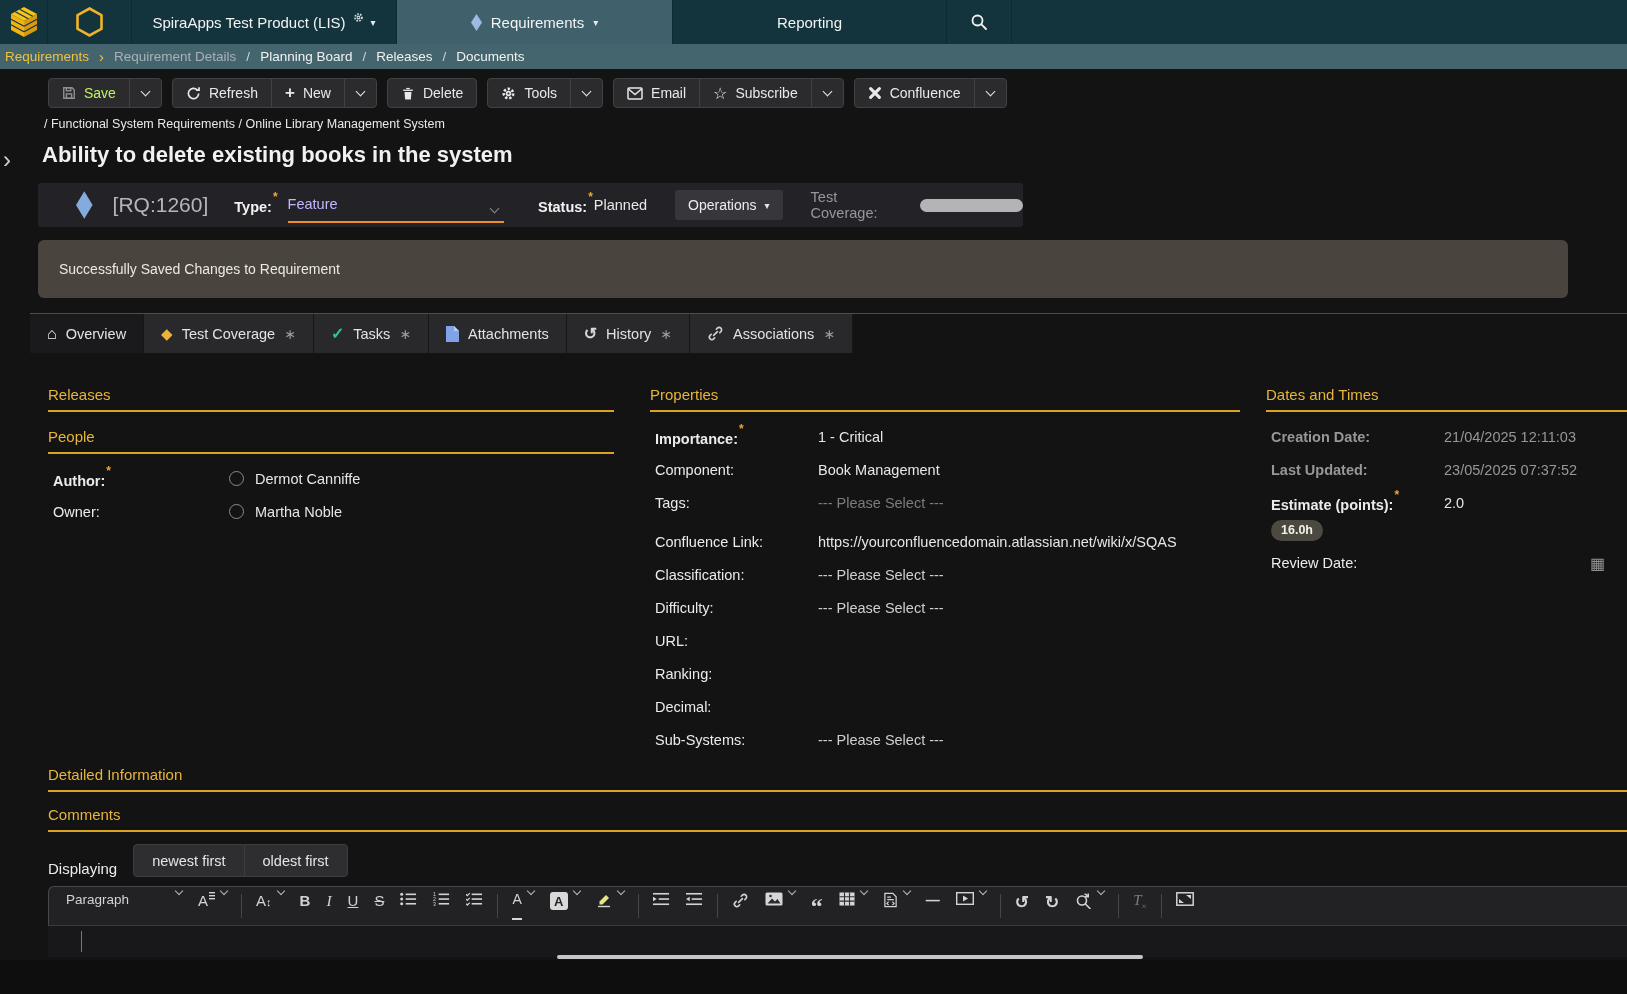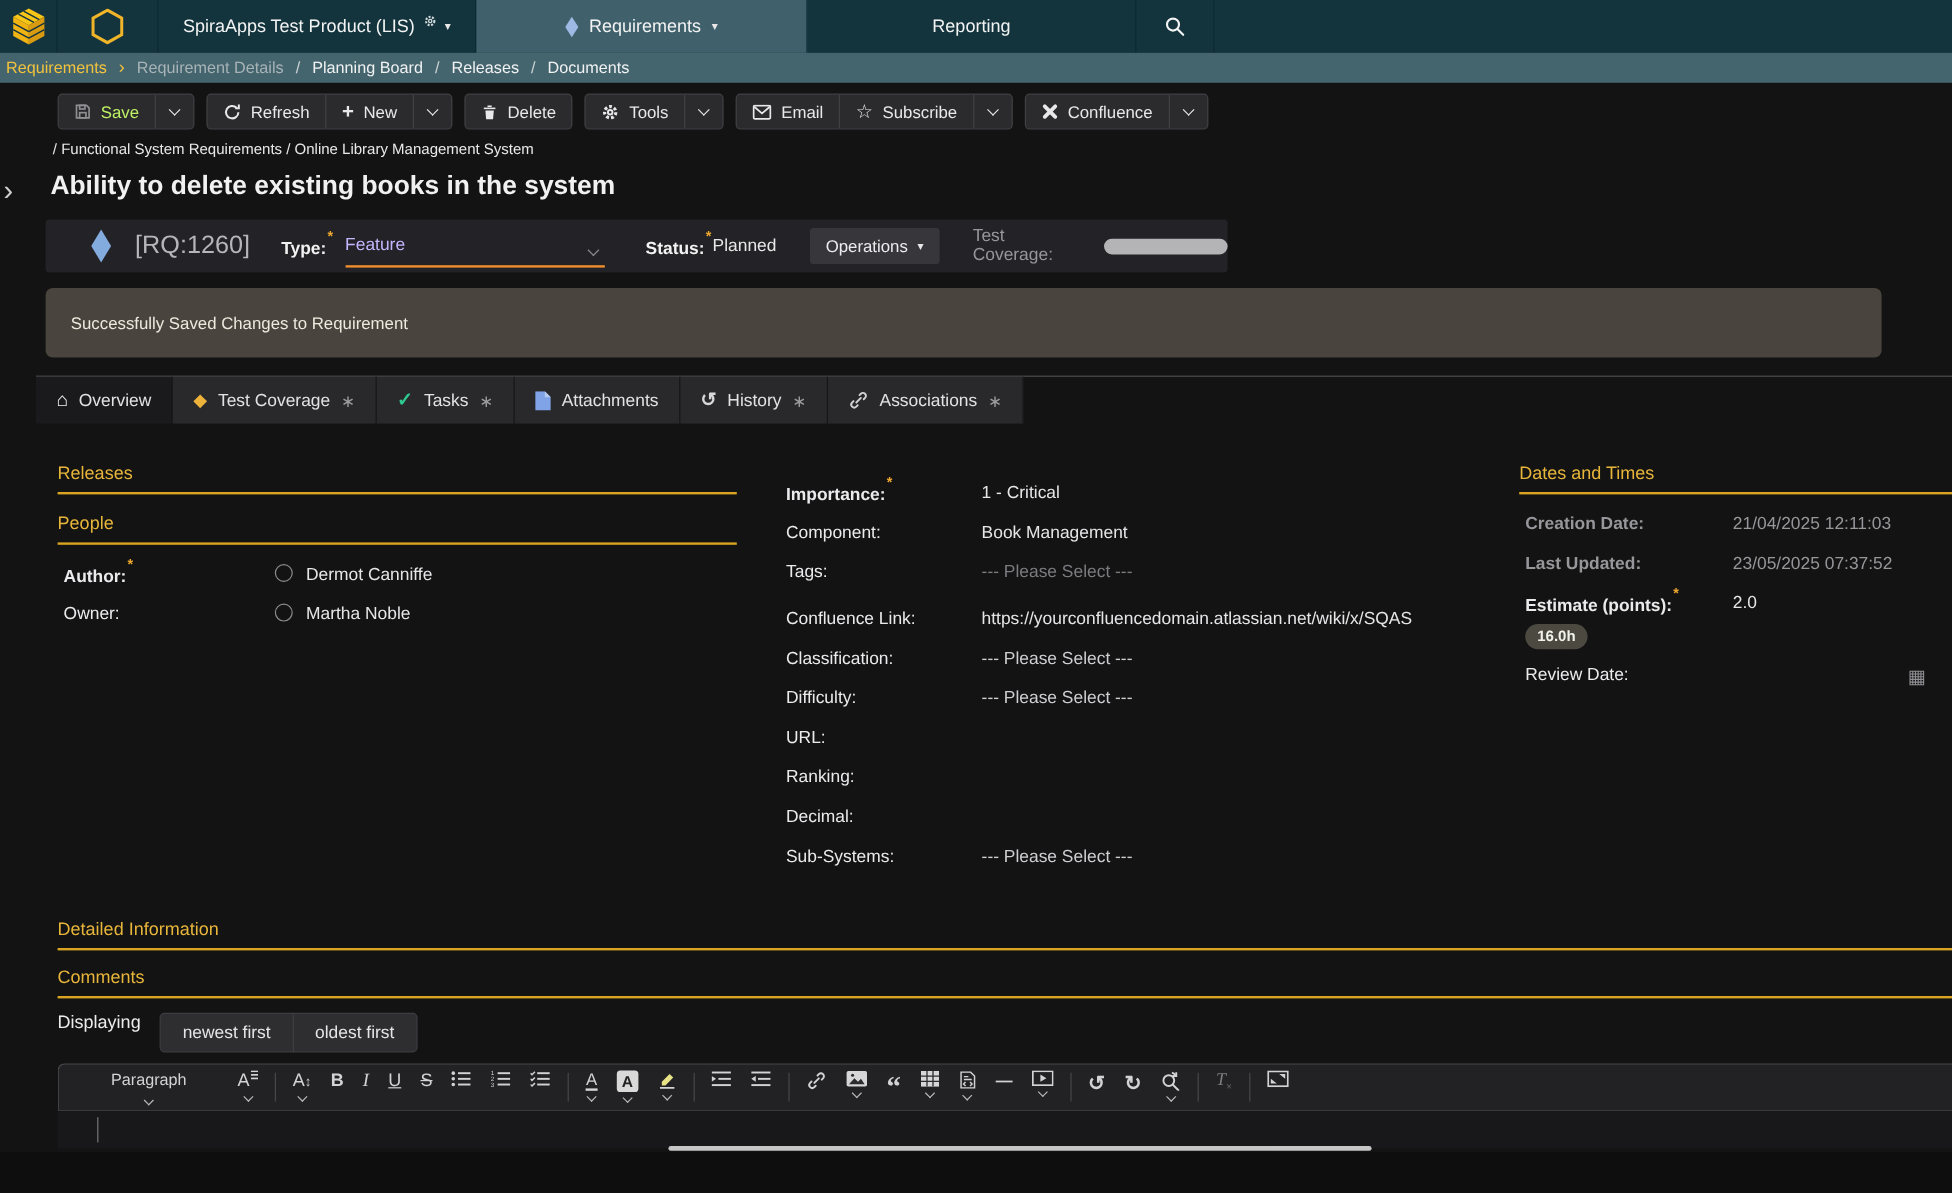--- a/index.html
+++ b/index.html
@@ -96,30 +96,30 @@
   .nav-arrow { position:absolute; right:8px; top:1px; width:30px; height:30px; background:#3f3f43; border-radius:4px; display:flex; align-items:center; justify-content:center; color:#c9c9cc; font-size:16px; cursor:pointer; }
   .pcircle { width:15px; height:15px; border:1.4px solid #8b8b8f; border-radius:50%; display:inline-block; margin-right:11px; vertical-align:-2px; }
   .dlab { font-weight:bold; color:#97979b; }
   .dval { color:#97979b; }
   .pill { display:inline-block; background:#4b4940; border-radius:11px; padding:3px 10px 4px; font-size:12.5px; font-weight:bold; color:#f2f1ea; margin:1px 0 5px 5px; }
   .cal { position:absolute; right:22px; top:8px; color:#8f8f93; font-size:16px; cursor:pointer; }
 
   .wide-head { position:absolute; left:48px; right:0; }
 
   
-  .disp-row { position:absolute; top:844px; left:48px; display:flex; align-items:flex-start; }
+  .disp-row { position:absolute; top:844px; left:48px; display:flex; align-items:flex-end; }
   .disp-label { font-size:15px; color:#ececee; margin-right:16px; }
   .sortbtn { height:33px; padding:0 18px; background:#2e2e31; border:1px solid #3d3d41; font-size:14.5px; color:#e5e5e7; cursor:pointer; }
   .sortbtn.first { border-radius:4px 0 0 4px; }
   .sortbtn.last { border-radius:0 4px 4px 0; margin-left:-1px; }
 
   
   .editor { position:absolute; top:886px; left:48px; right:0; }
   .ed-toolbar { height:40px; background:#222225; border:1px solid #48484c; border-right:none; border-bottom:1px solid #3a3a3e; border-radius:6px 0 0 0; display:flex; align-items:center; padding:0 10px; gap:2px; color:#d3d3d5; }
-  .ti { display:flex; align-items:center; gap:6px; padding:0 7px; height:28px; font-size:14px; color:#d3d3d5; cursor:pointer;flex-direction:column; }
+  .ti { display:flex; gap:6px; padding:0 7px; height:28px; font-size:14px; color:#d3d3d5; cursor:pointer; }
   .ti .chev { width:6px; height:6px; color:#b9b9bc; }
   .ti.para { width:130px; justify-content:space-between; font-size:13.5px; }
   .ti.disabled { color:#7c7c80; }
   .tsep { width:1px; height:24px; background:#47474b; margin:0 5px; }
   .g-b { font-weight:800; font-size:15px; }
   .g-i { font-family:"Liberation Serif", serif; font-style:italic; font-size:15.5px; }
   .g-u { text-decoration:underline; font-size:15px; }
   .g-s { text-decoration:line-through; font-size:15px; }
   .g-fc { border-bottom:2px solid #d6d6d8; line-height:1.05; font-size:14px; }
   .g-bg { background:#d9d9d9; color:#222; font-weight:bold; border-radius:3px; width:18px; height:18px; display:flex; align-items:center; justify-content:center; font-size:13px; }
@@ -348,20 +348,21 @@
       <span class="val"><span class="pcircle"></span><span>Dermot Canniffe</span></span>
     </div>
     <div class="frow">
       <span class="lb">Owner:</span>
       <span class="val"><span class="pcircle"></span><span>Martha Noble</span></span>
     </div>
   </div>
 </div>
 
 <div class="col" id="col2">
+  <h3 class="sec-head">Properties</h3>
   <div class="rows">
     <div class="frow">
       <span class="lb b"><span>Importance:</span><sup class="req">*</sup></span>
       <span class="val">1 - Critical</span>
     </div>
     <div class="frow">
       <span class="lb">Component:</span>
       <span class="val">Book Management</span>
     </div>
     <div class="frow">

